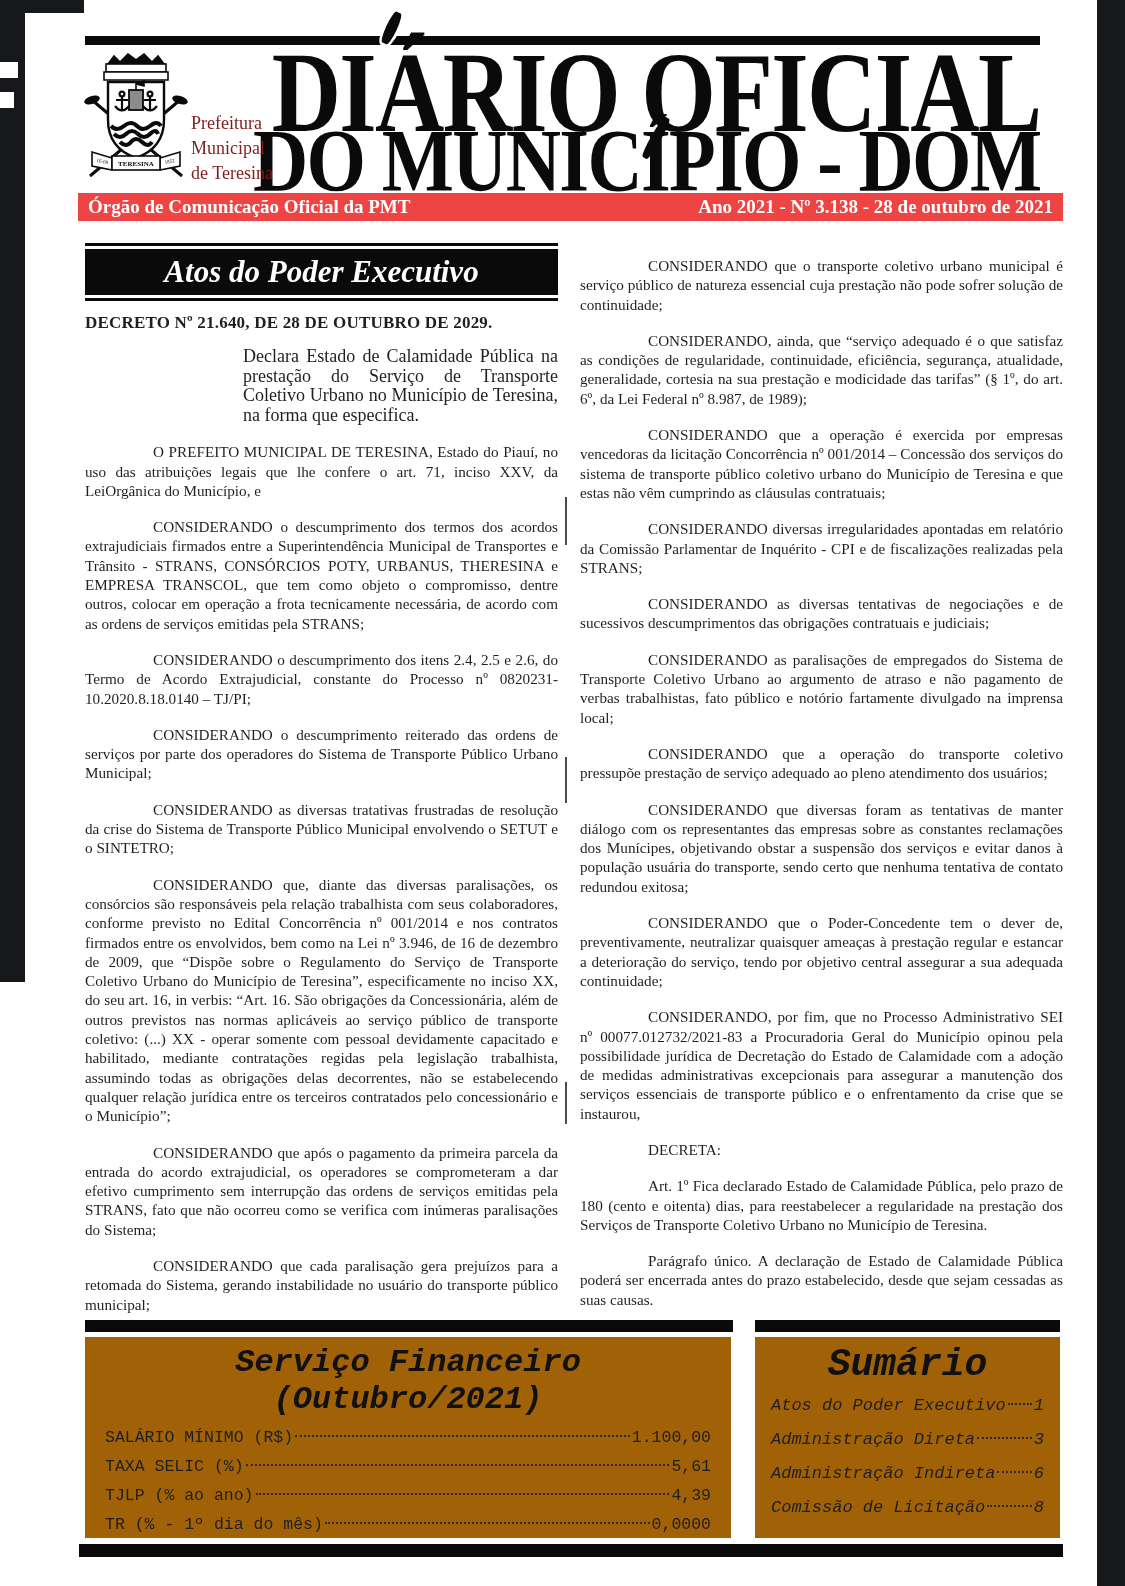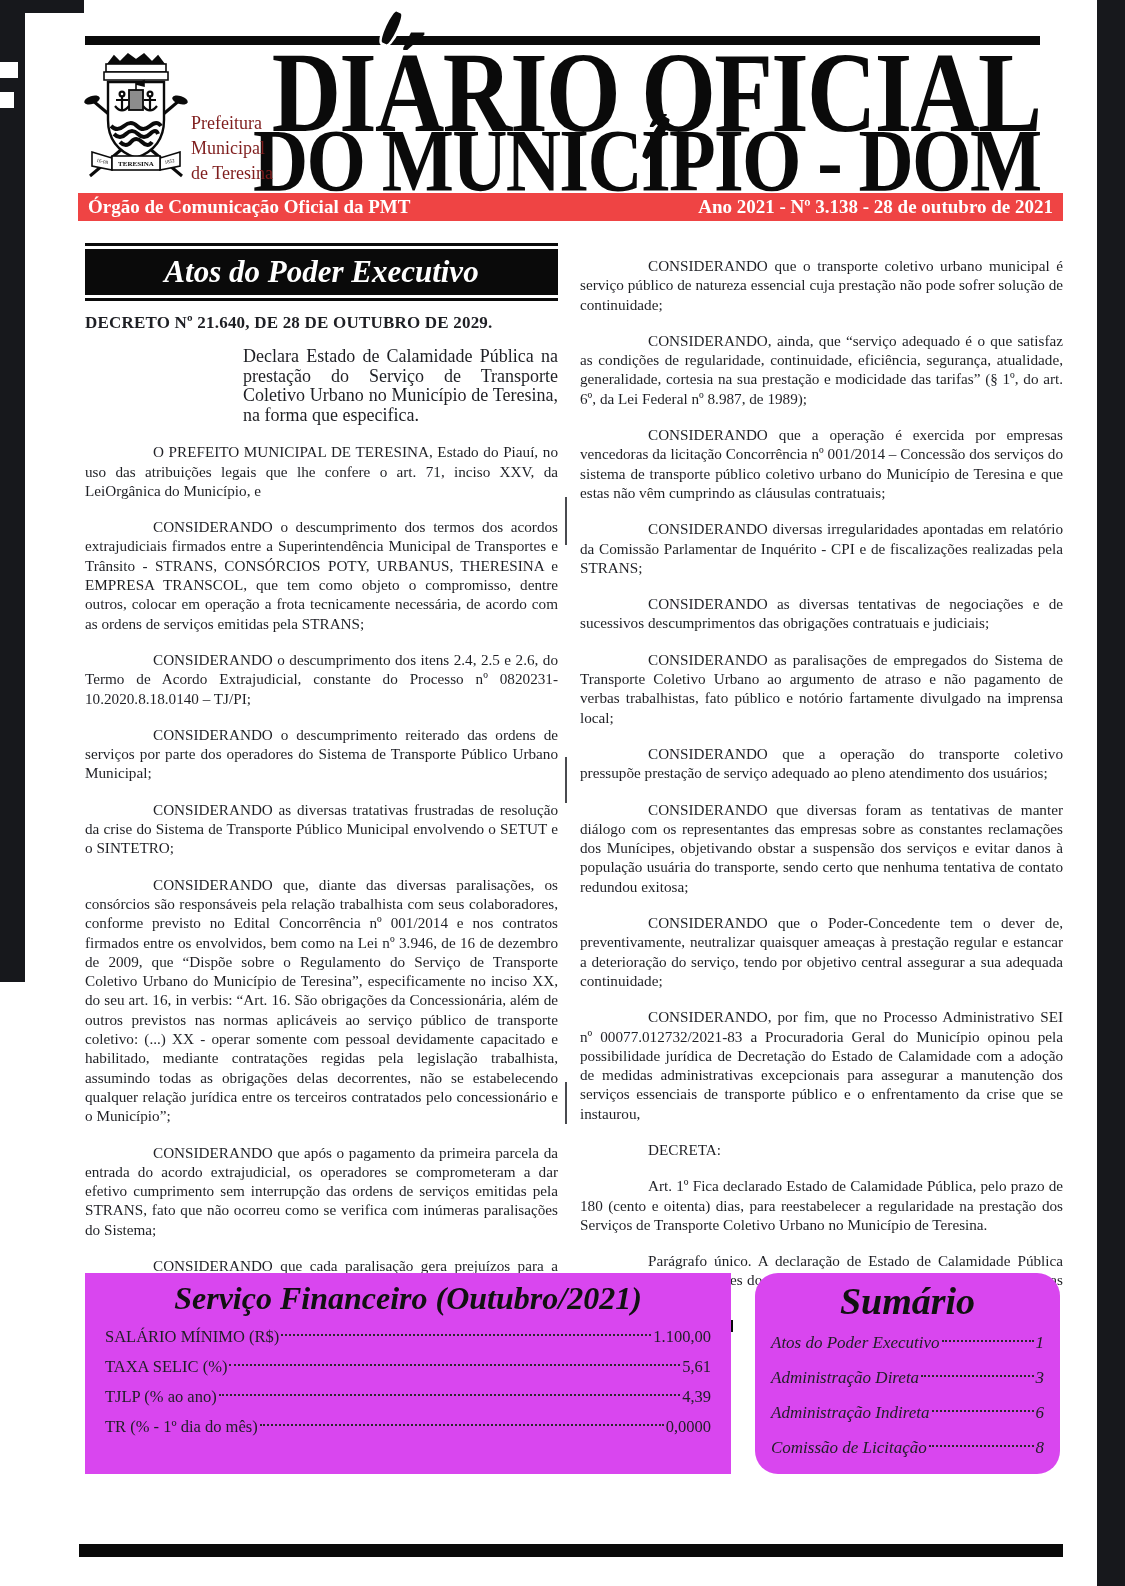--- a/index.html
+++ b/index.html
@@ -48,23 +48,23 @@
     font-size:31px;font-weight:bold;font-style:italic;margin-bottom:3px;}
   .banner-rule-b{height:3px;background:#0a0a0a;}
 
   .decree-heading{margin:12px 0 0 0;font-weight:bold;font-size:17px;letter-spacing:.2px;text-align:left;}
   .ementa{margin:15px 0 17px 158px;width:315px;text-align:justify;font-size:18px;line-height:19.5px;}
 
   
   .topbar{position:absolute;height:12px;background:#0a0a0a;}
   .fin-topbar{left:85px;top:1320px;width:648px;}
   .sum-topbar{left:755px;top:1320px;width:305px;}
-  .graybox{position:absolute;top:1273px;background:#d946ef;box-sizing:border-box;}
+  .graybox{position:absolute;top:1337px;background:#a16207;box-sizing:border-box;font-family:Liberation Mono, monospace;}
   .fin-box{left:85px;width:646px;height:201px;padding:4px 20px 0 20px;}
-  .sum-box{left:755px;width:305px;height:201px;padding:4px 16px 0 16px;border-radius:23px;}
+  .sum-box{left:755px;width:305px;height:201px;padding:4px 16px 0 16px;}
   .fin-title{text-align:center;font-weight:bold;font-style:italic;font-size:32px;margin:3px 0 10px 0;color:#111;}
   .sum-title{text-align:center;font-weight:bold;font-style:italic;font-size:38px;margin:2px 0 10px 0;color:#111;}
   .dotrow{display:flex;align-items:center;margin-bottom:10px;font-size:16.5px;white-space:nowrap;}
   .sum-row{font-style:italic;font-size:17px;margin-bottom:15px;}
   .leader{flex:1 1 auto;border-bottom:2px dotted #2a2a2a;margin:0 2px 4px 2px;min-width:10px;}
   .bottom-bar{position:absolute;left:79px;top:1544px;width:984px;height:13px;background:#0a0a0a;}
 </style>
 </head>
 <body>
 

